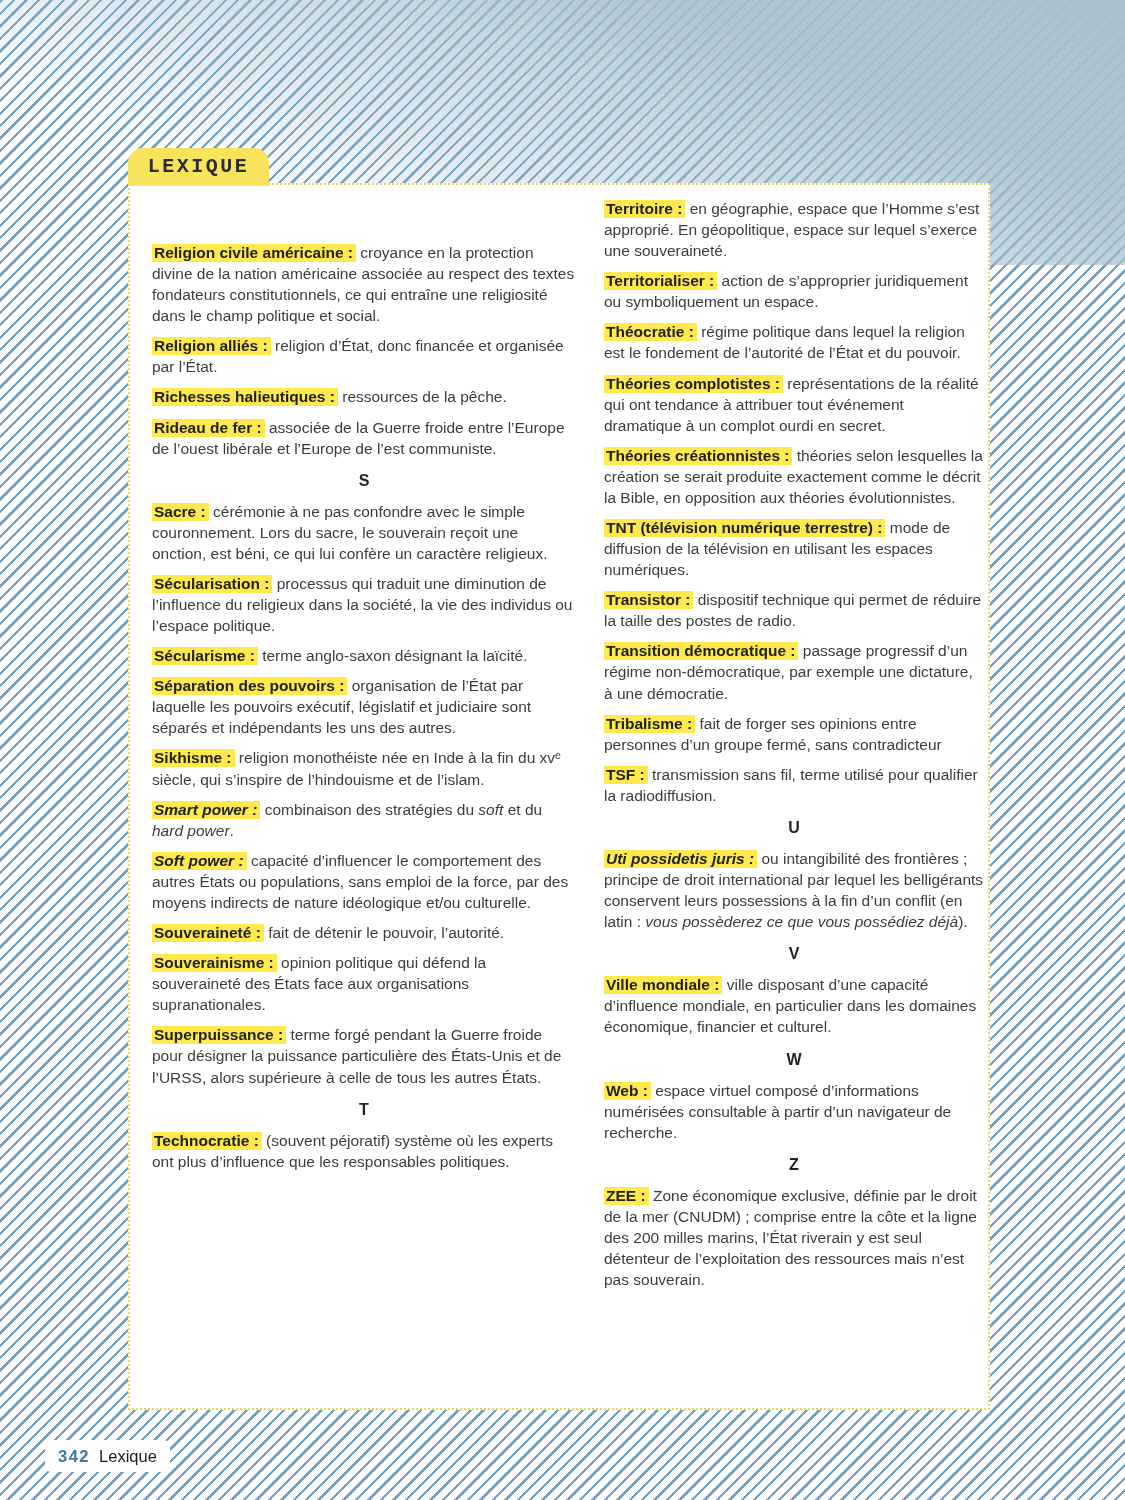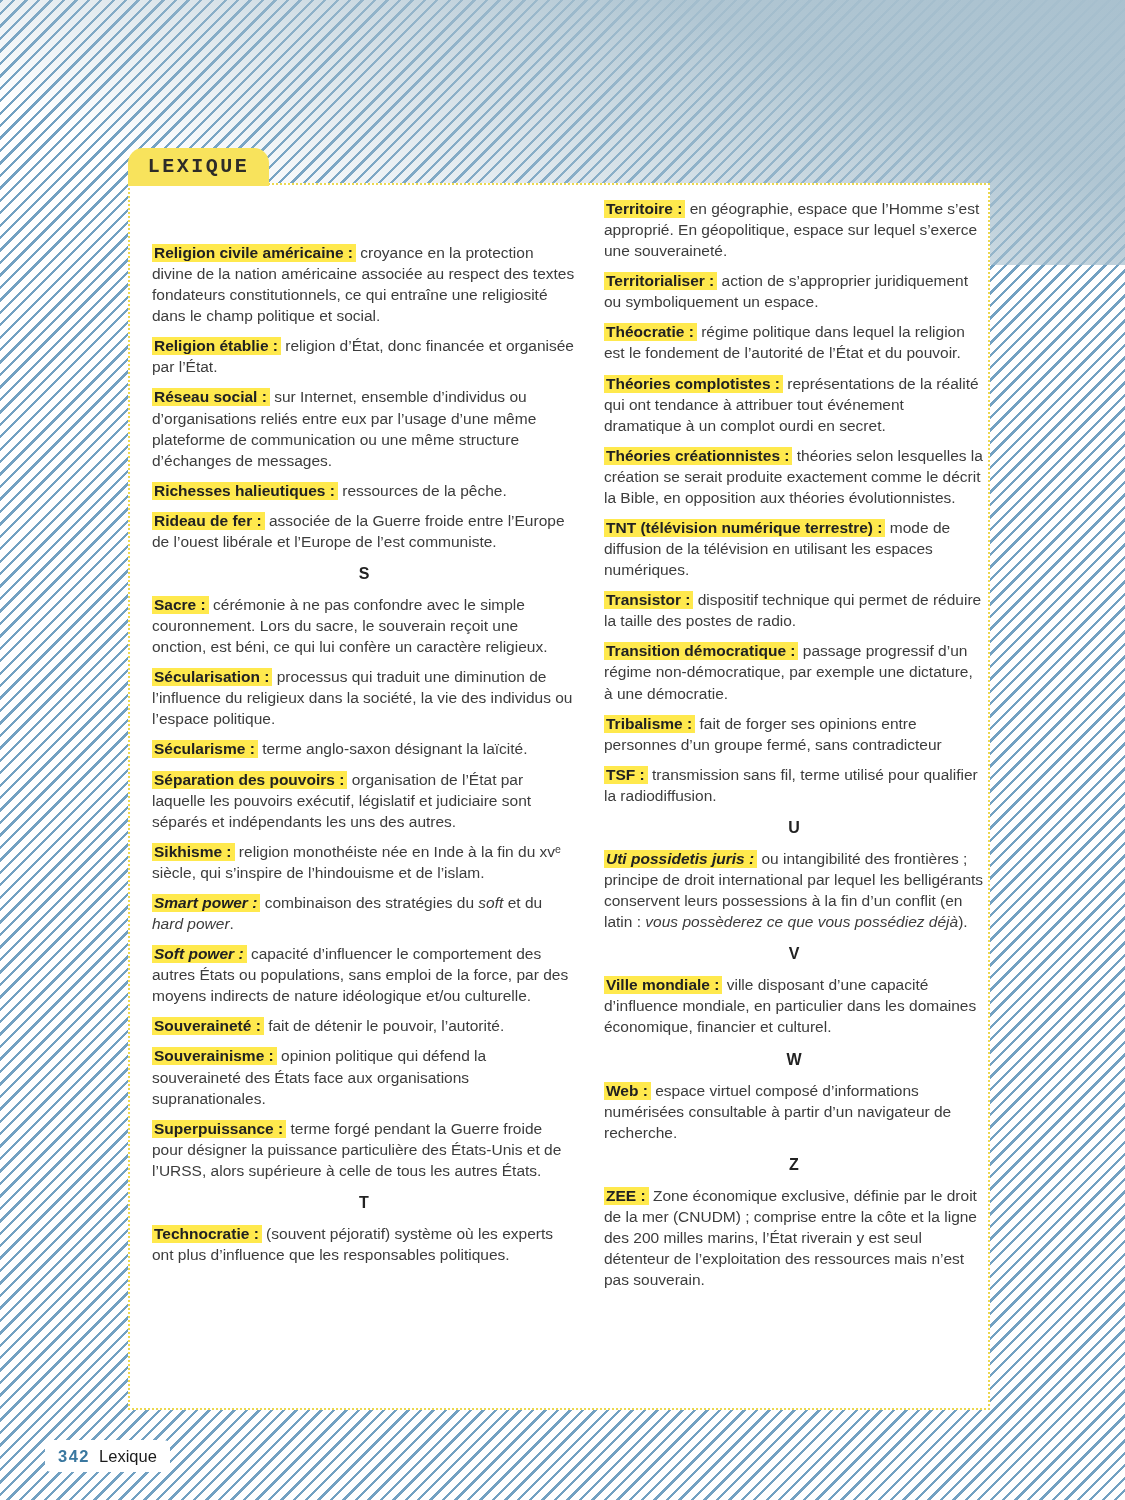--- a/index.html
+++ b/index.html
@@ -67,22 +67,21 @@
 <div class="top-fade"></div>
 
 <div class="lexique-tab">
   <span>LEXIQUE</span>
 </div>
 
 <div class="panel">
   <div class="panel-inner">
     <div class="col col-left">
         <p class="entry"><span class="term">Religion civile américaine :</span> <span class="def">croyance en la protection divine de la nation américaine associée au respect des textes fondateurs constitutionnels, ce qui entraîne une religiosité dans le champ politique et social.</span></p>
-        <p class="entry"><span class="term">Religion établie :</span> <span class="def">religion d’État, donc financée et organisée par l’État.</span></p>
-        <p class="entry"><span class="term">Réseau social :</span> <span class="def">sur Internet, ensemble d’individus ou d’organisations reliés entre eux par l’usage d’une même plateforme de communication ou une même structure d’échanges de messages.</span></p>
+        <p class="entry"><span class="term">Religion alliés :</span> <span class="def">religion d’État, donc financée et organisée par l’État.</span></p>
         <p class="entry"><span class="term">Richesses halieutiques :</span> <span class="def">ressources de la pêche.</span></p>
         <p class="entry"><span class="term">Rideau de fer :</span> <span class="def">associée de la Guerre froide entre l’Europe de l’ouest libérale et l’Europe de l’est communiste.</span></p>
         <div class="section-letter">S</div>
         <p class="entry"><span class="term">Sacre :</span> <span class="def">cérémonie à ne pas confondre avec le simple couronnement. Lors du sacre, le souverain reçoit une onction, est béni, ce qui lui confère un caractère religieux.</span></p>
         <p class="entry"><span class="term">Sécularisation :</span> <span class="def">processus qui traduit une diminution de l’influence du religieux dans la société, la vie des individus ou l’espace politique.</span></p>
         <p class="entry"><span class="term">Sécularisme :</span> <span class="def">terme anglo-saxon désignant la laïcité.</span></p>
         <p class="entry"><span class="term">Séparation des pouvoirs :</span> <span class="def">organisation de l’État par laquelle les pouvoirs exécutif, législatif et judiciaire sont séparés et indépendants les uns des autres.</span></p>
         <p class="entry"><span class="term">Sikhisme :</span> <span class="def">religion monothéiste née en Inde à la fin du xvᵉ siècle, qui s’inspire de l’hindouisme et de l’islam.</span></p>
         <p class="entry"><span class="term it">Smart power :</span> <span class="def">combinaison des stratégies du </span><span class="def it">soft</span><span class="def"> et du </span><span class="def it">hard power</span><span class="def">.</span></p>
         <p class="entry"><span class="term it">Soft power :</span> <span class="def">capacité d’influencer le comportement des autres États ou populations, sans emploi de la force, par des moyens indirects de nature idéologique et/ou culturelle.</span></p>

